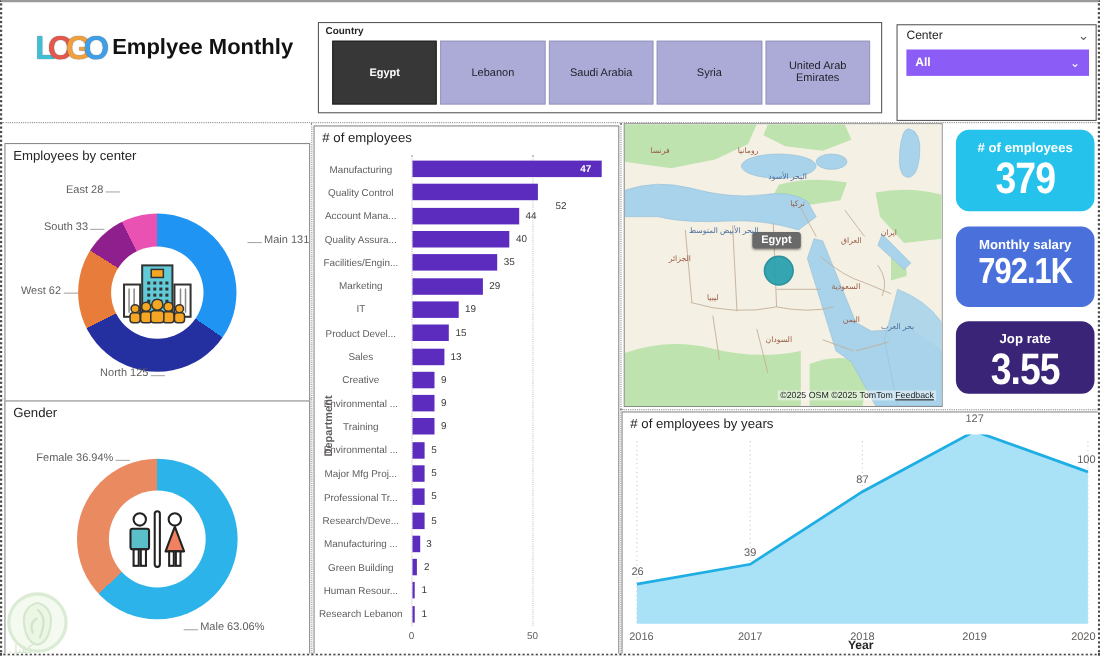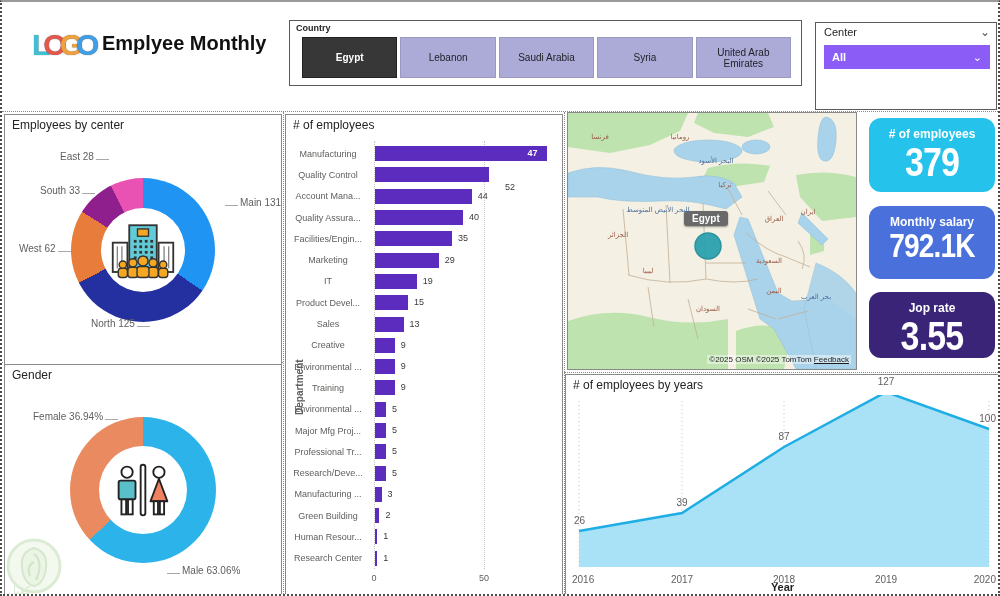--- a/index.html
+++ b/index.html
@@ -7,21 +7,21 @@
         border-left:2px dotted #4a4a4a;border-right:2px dotted #4a4a4a;border-bottom:2px dotted #4a4a4a;border-top:2px solid #9a9a9a;box-sizing:border-box;}
   .divider{position:absolute;pointer-events:none;}
   .div-v{border-left:1px dotted #8a8a8a;}
   .div-h{border-top:1px dotted #8a8a8a;}
   
   .logo{position:absolute;left:30px;top:26px;font-weight:800;font-size:30px;letter-spacing:-7px;}
   .logo span{text-shadow:0 0 1px rgba(40,40,40,.8);}
   .hdr-title{position:absolute;left:100px;top:30px;font-size:20px;font-weight:800;color:#111;}
   .panel{position:absolute;background:#fff;border:1px solid #8a8a8a;box-sizing:border-box;}
   .panel-title{position:absolute;left:7px;top:3px;font-size:12px;color:#252423;}
-  .country-panel{left:287px;top:18px;width:513px;height:66px;border-color:#5a5a5a;}
+  .country-panel{left:287px;top:18px;width:513px;height:83px;border-color:#5a5a5a;}
   .flt-label{position:absolute;left:6px;top:2px;font-size:9px;font-weight:bold;color:#252423;}
   .country-options{position:absolute;left:12px;top:16px;right:10px;bottom:7px;display:flex;gap:3px;}
   .cbtn{flex:1;display:flex;align-items:center;justify-content:center;font-size:10px;text-align:center;cursor:pointer;}
   .center-panel{left:813px;top:20px;width:182px;height:88px;border-color:#5a5a5a;}
   .center-label{position:absolute;left:8px;top:3px;font-size:11px;color:#252423;}
   .center-chev{position:absolute;right:6px;top:2px;font-size:12px;color:#555;}
   .dropdown{position:absolute;left:8px;top:22px;width:166px;height:24px;color:#fff;font-size:11px;font-weight:bold;
             display:flex;align-items:center;padding:0 8px;box-sizing:border-box;cursor:pointer;}
   .dropdown .chev{margin-left:auto;font-weight:normal;}
   
@@ -78,21 +78,21 @@
 
   <div class="panel center-panel">
     <div class="center-label">Center</div>
     <div class="center-chev">⌄</div>
     <div class="dropdown" style="background: #8b5cf6;">
       <span>All</span>
       <span class="chev">⌄</span>
     </div>
   </div>
 
-  <div class="panel" style="left:2px;top:112px;width:278px;height:308px;">
+  <div class="panel" style="left:2px;top:128px;width:278px;height:308px;">
     <div class="panel-title">Employees by center</div>
     <div class="donut" id="donut-center" style="left: 66px; top: 63px; width: 144px; height: 144px; background: conic-gradient(rgb(32, 148, 243) 0deg, rgb(32, 148, 243) 124.433deg, rgb(36, 47, 160) 124.433deg, rgb(36, 47, 160) 243.166deg, rgb(232, 124, 59) 243.166deg, rgb(232, 124, 59) 302.058deg, rgb(142, 31, 141) 302.058deg, rgb(142, 31, 141) 333.404deg, rgb(233, 82, 179) 333.404deg, rgb(233, 82, 179) 360deg);"></div>
     <div class="donut-hole" style="left:96px;top:93px;width:84px;height:84px;">
       <svg width="66" height="60" viewBox="0 0 72 64">
         <rect x="3" y="24" width="16" height="32" fill="#fff" stroke="#333" stroke-width="2"></rect>
         <line x1="8" y1="28" x2="8" y2="52" stroke="#888" stroke-width="1.5"></line>
         <line x1="13" y1="28" x2="13" y2="52" stroke="#888" stroke-width="1.5"></line>
         <rect x="53" y="24" width="16" height="32" fill="#fff" stroke="#333" stroke-width="2"></rect>
         <line x1="59" y1="28" x2="59" y2="52" stroke="#888" stroke-width="1.5"></line>
         <line x1="64" y1="28" x2="64" y2="52" stroke="#888" stroke-width="1.5"></line>
@@ -296,21 +296,21 @@
           </div>
         </div>
         <div class="bar-row" style="height: 21.3px;">
           <div class="bar-cat">Human Resour...</div>
           <div class="bar-track">
             <div class="bar-fill" style="width: 2.2px; background: rgb(92, 44, 191);"></div>
             <span class="bar-val" style="left: 8.2px;">1</span>
           </div>
         </div>
         <div class="bar-row" style="height: 21.3px;">
-          <div class="bar-cat">Research Center</div>
+          <div class="bar-cat">Research Lebanon</div>
           <div class="bar-track">
             <div class="bar-fill" style="width: 2.2px; background: rgb(92, 44, 191);"></div>
             <span class="bar-val" style="left: 8.2px;">1</span>
           </div>
         </div>
       </div>
     <div id="bar-xticks">
         <span class="xtick" style="left: 88px; top: 458px; transform: translateX(-50%); position: absolute;">0</span>
         <span class="xtick" style="left: 198px; top: 458px; transform: translateX(-50%); position: absolute;">50</span>
       </div>

